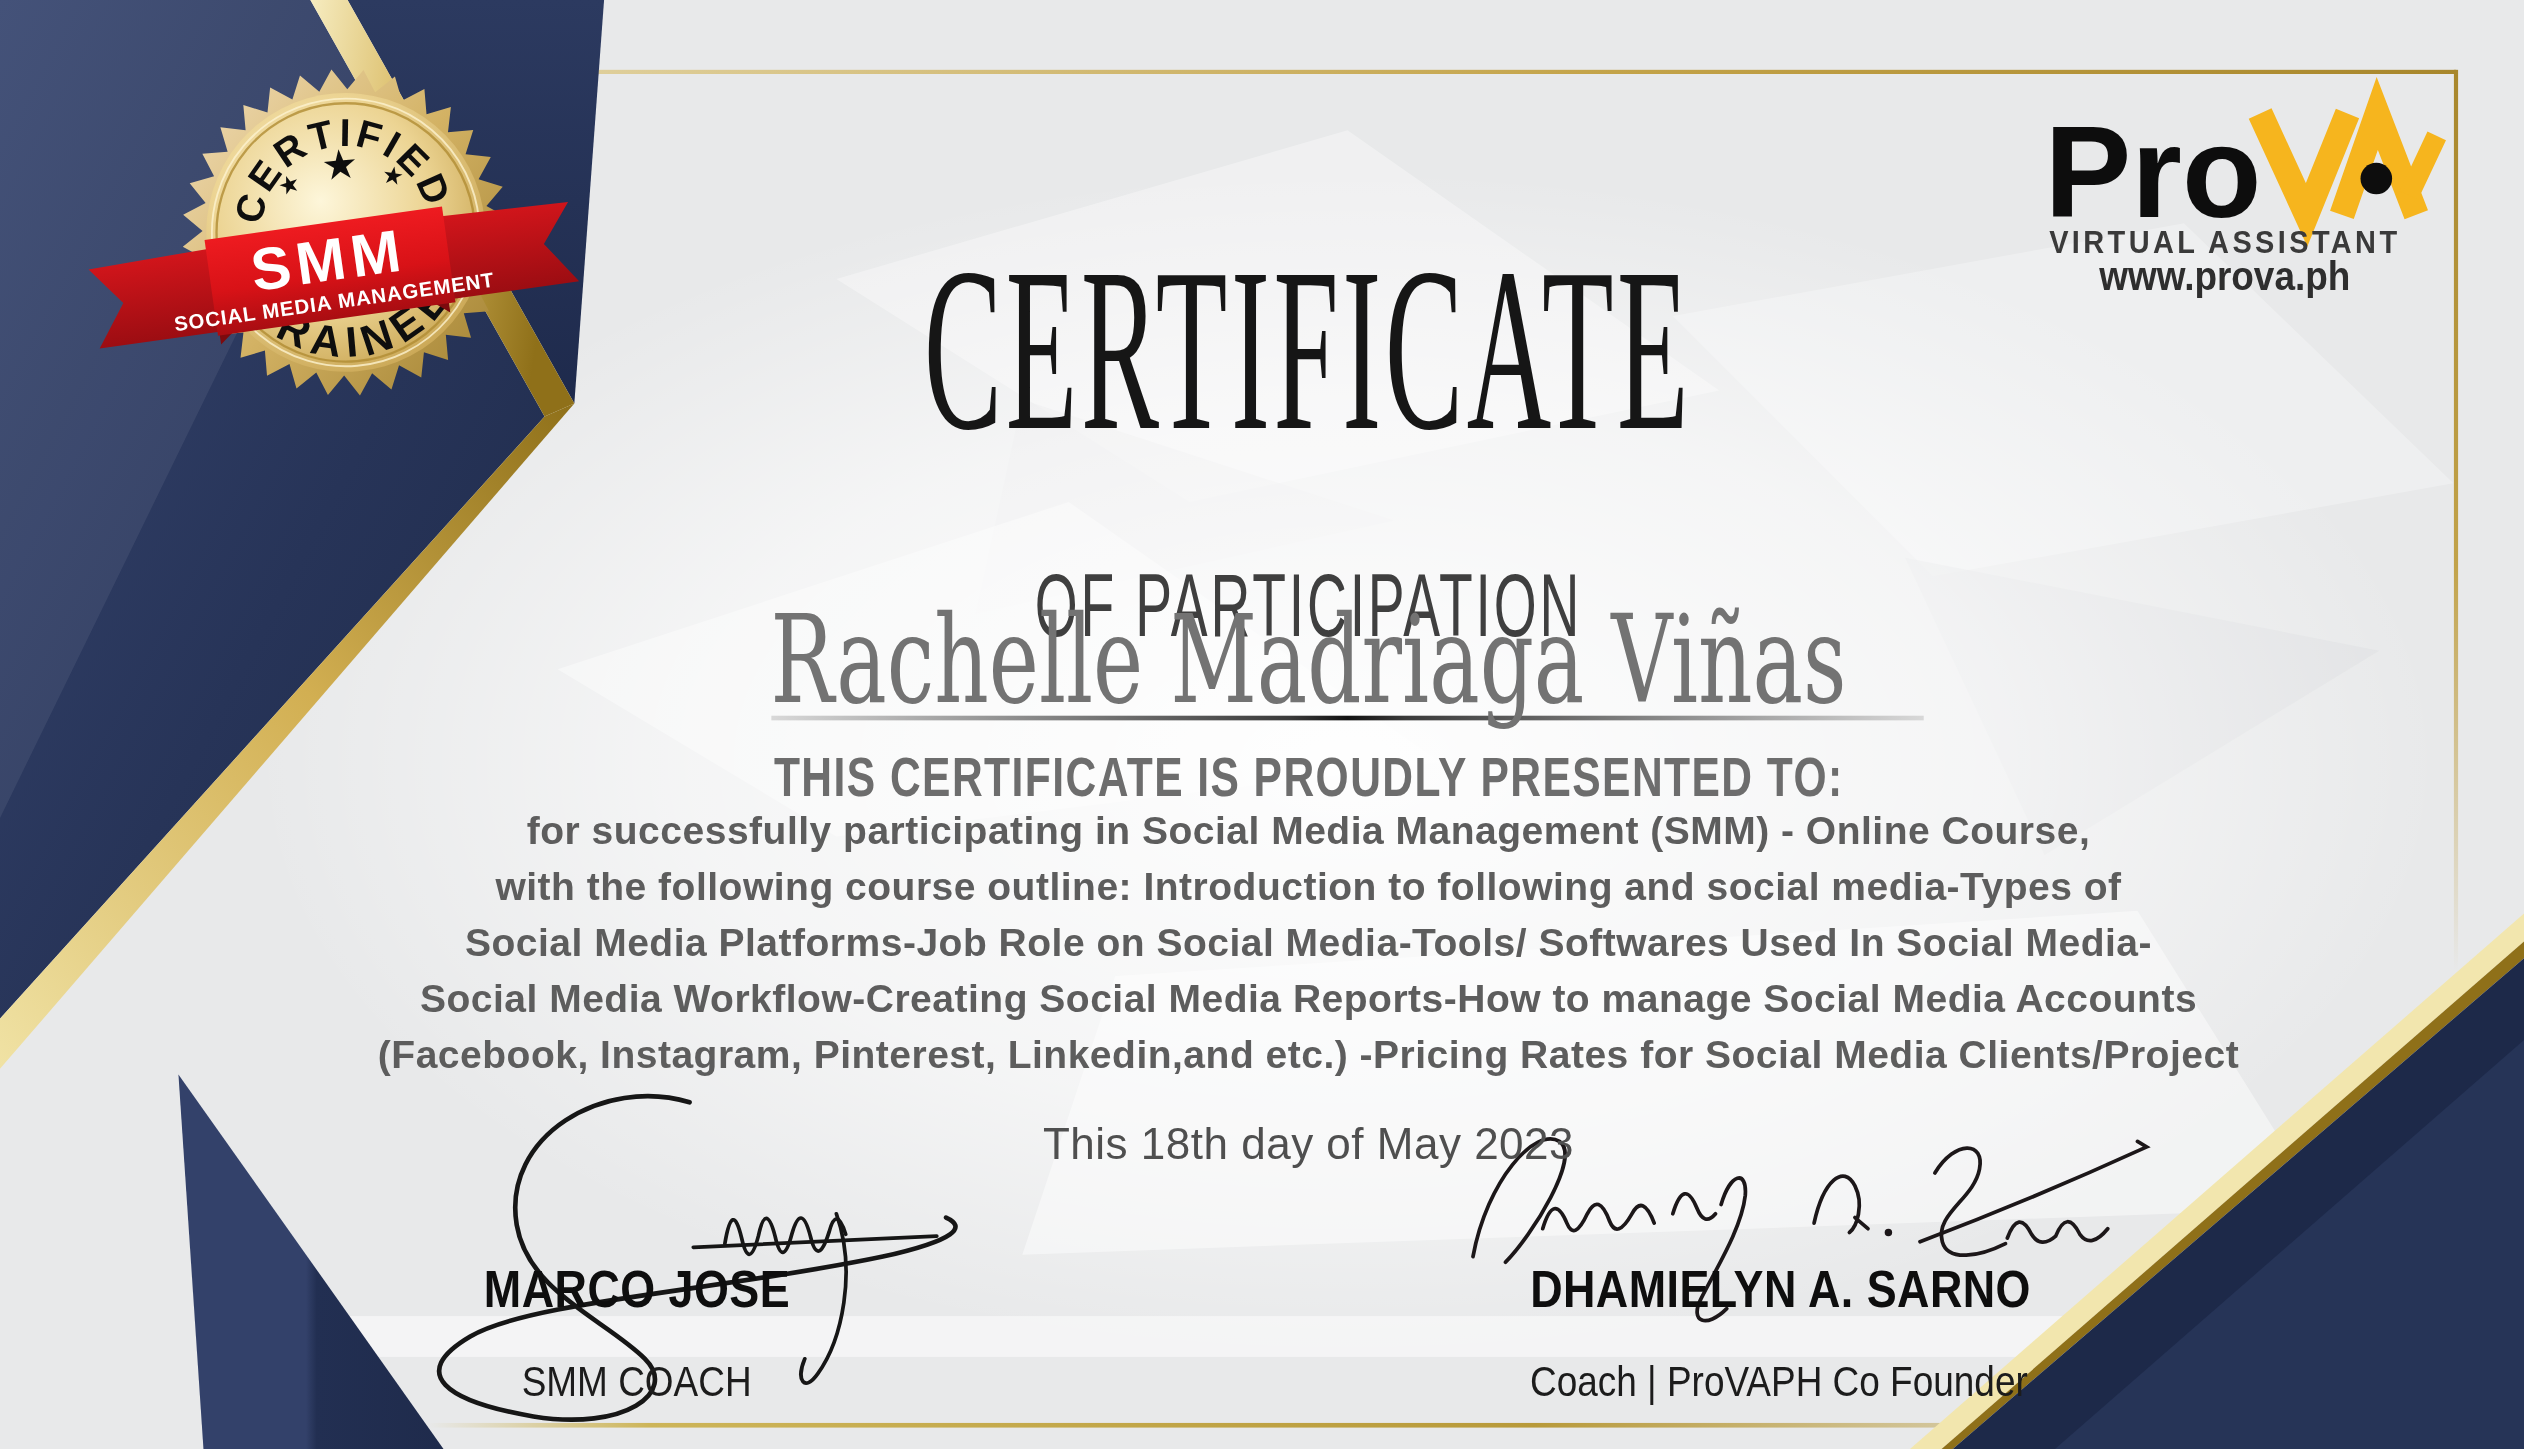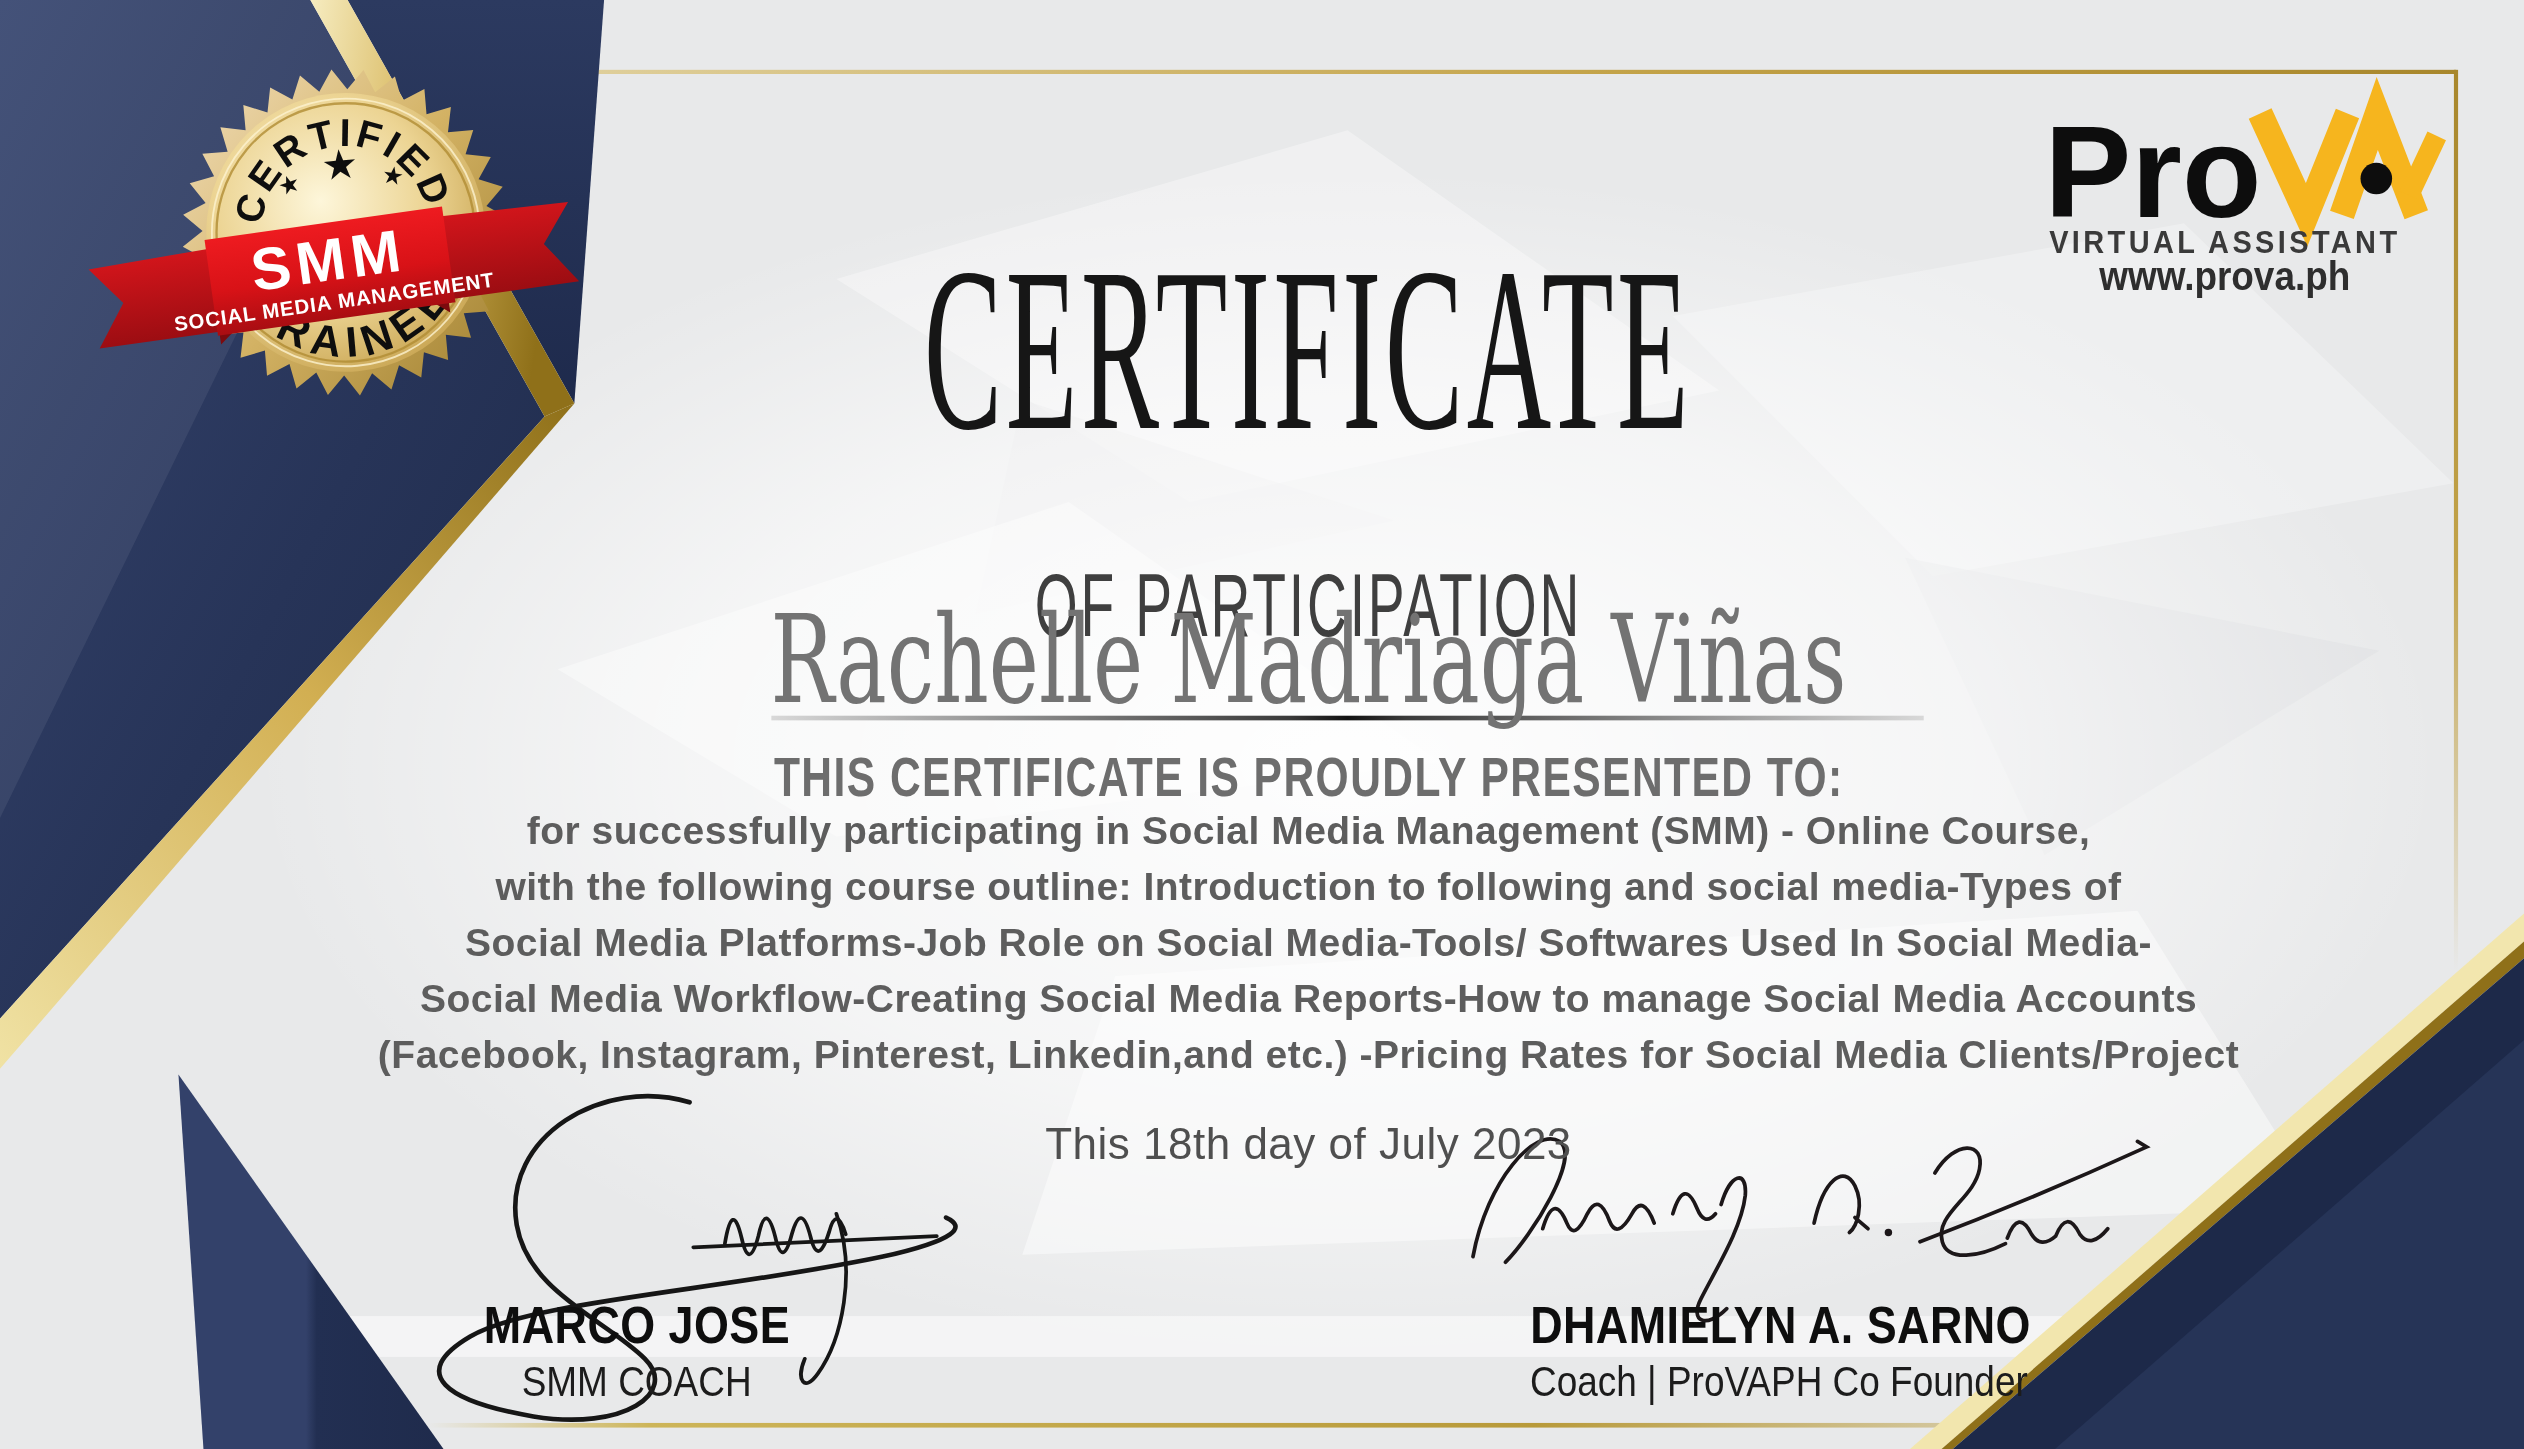--- a/index.html
+++ b/index.html
@@ -12,21 +12,21 @@
   .cert-title{top:182px;font-family:"Liberation Serif", serif;font-size:234px;line-height:1.05;color:#161616;}
   .cert-title .squeeze{transform:scaleX(.50);letter-spacing:7.4px;}
   .cert-sub{top:509px;font-family:Liberation Sans, sans-serif;font-size:89px;color:#3f3f3f;}
   .cert-sub .squeeze{transform:scaleX(.62);letter-spacing:4.6px;}
   .presented{top:699px;font-size:56px;font-weight:600;color:#6d6d6d;}
   .presented .squeeze{transform:scaleX(.76);letter-spacing:1.9px;}
   .recipient{top:545px;font-family:"DejaVu Serif", serif;font-size:121px;color:#737373;}
   .recipient .squeeze{transform:scaleX(.70);}
   .body-text{top:758px;font-size:39px;line-height:56px;color:#5d5d5d;letter-spacing:0.5px;font-weight:bold;}
   .date-line{top:1074px;font-size:44px;color:#4f4f4f;letter-spacing:0.5px;}
-  .sig-name{font-size:51px;font-weight:700;color:#0e0e0e;letter-spacing:0.5px;margin-top:36px;}
+  .sig-name{font-size:51px;font-weight:700;color:#0e0e0e;letter-spacing:0.5px;}
   .sig-title{font-size:42px;color:#1c1c1c;}
   .sig-name .squeeze,.sig-title .squeeze{transform:scaleX(.88);}
   .sig-left{left:390px;width:493px;text-align:center;}
   .sig-right{left:1496px;width:539px;text-align:right;}
   .row-name{top:1260px;}
   .row-title{top:1318px;margin-top:40px;}
   .sr{position:absolute;width:0.9px;height:0.9px;overflow:hidden;clip:rect(0 0 0 0);}
 </style>
 </head>
 <body>
@@ -225,21 +225,21 @@
 
   <div class="abs center-col body-text">
     <div>for successfully participating in Social Media Management (SMM) - Online Course,</div>
     <div>with the following course outline: Introduction to following and social media-Types of</div>
     <div>Social Media Platforms-Job Role on Social Media-Tools/ Softwares Used In Social Media-</div>
     <div>Social Media Workflow-Creating Social Media Reports-How to manage Social Media Accounts</div>
     <div>(Facebook, Instagram, Pinterest, Linkedin,and etc.) -Pricing Rates for Social Media Clients/Project</div>
   </div>
 
   <div class="abs center-col date-line">
-    <span>This 18th day of July 2023</span>
+    <span>This 18th day of May 2023</span>
   </div>
 
   <div class="abs sig-left row-name sig-name">
     <span class="squeeze">MARCO JOSE</span>
   </div>
   <div class="abs sig-left row-title sig-title">
     <span class="squeeze">SMM COACH</span>
   </div>
   <div class="abs sig-right row-name sig-name">
     <span class="squeeze">DHAMIELYN A. SARNO</span>

